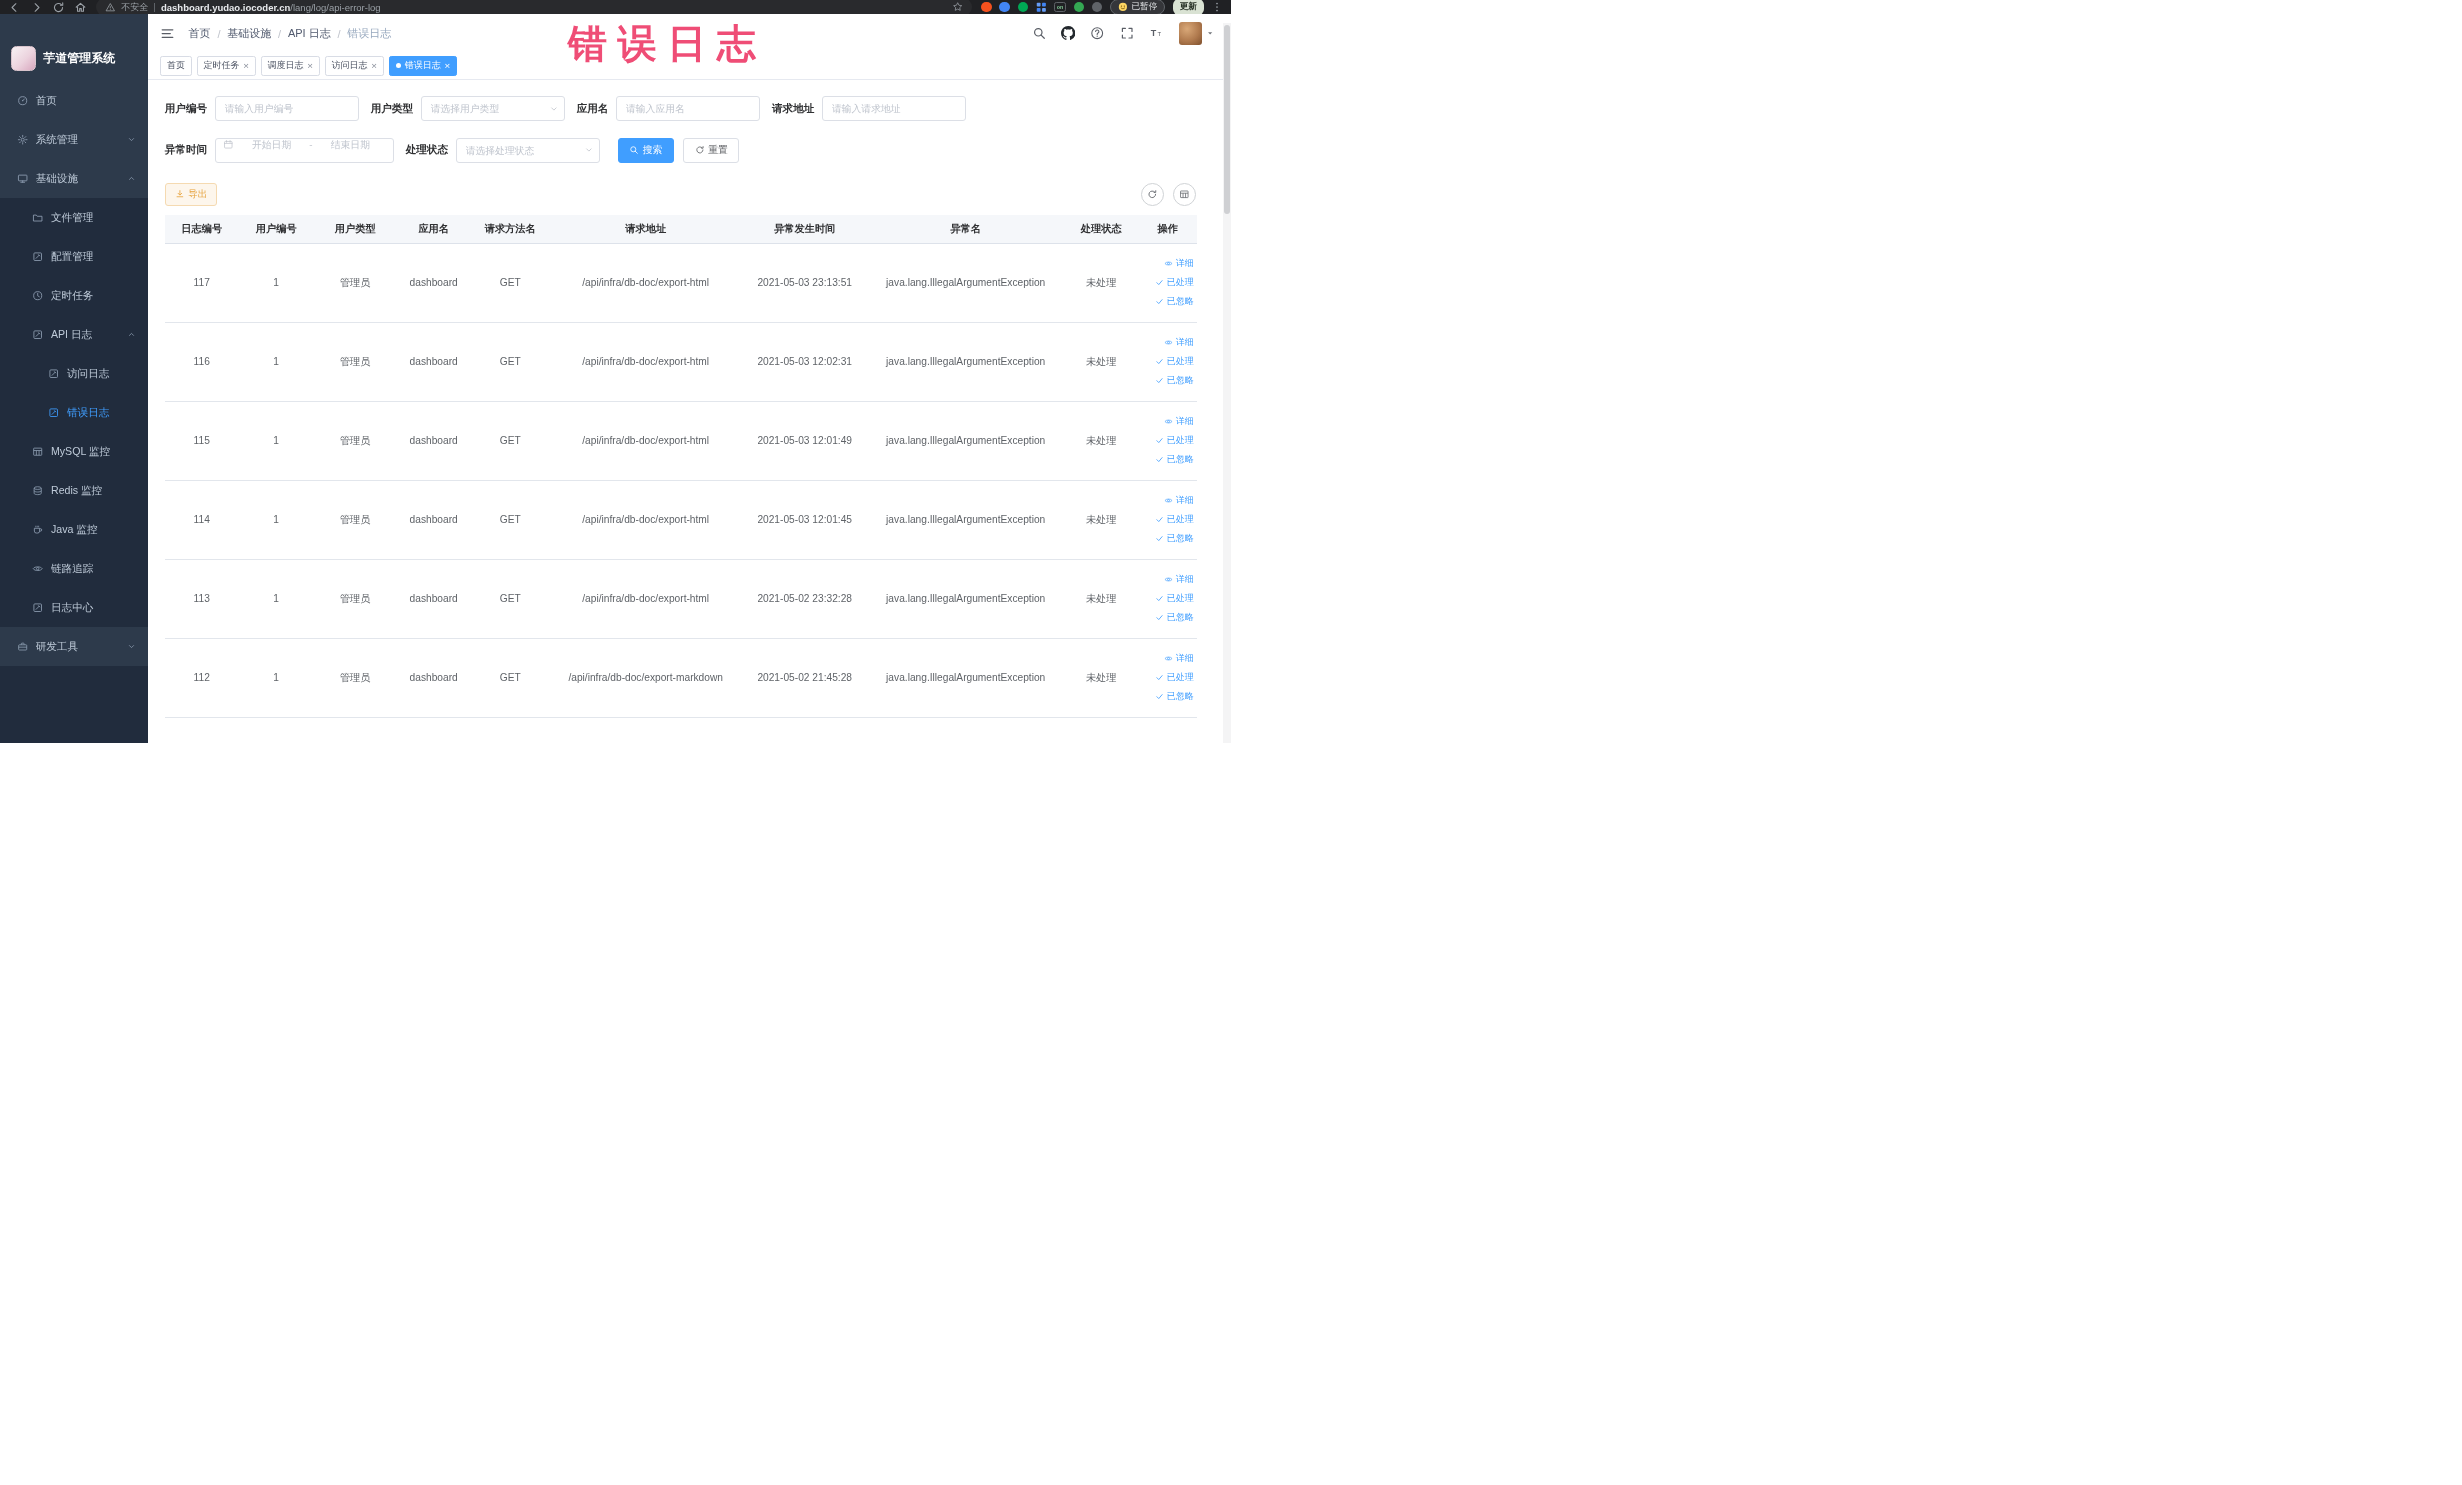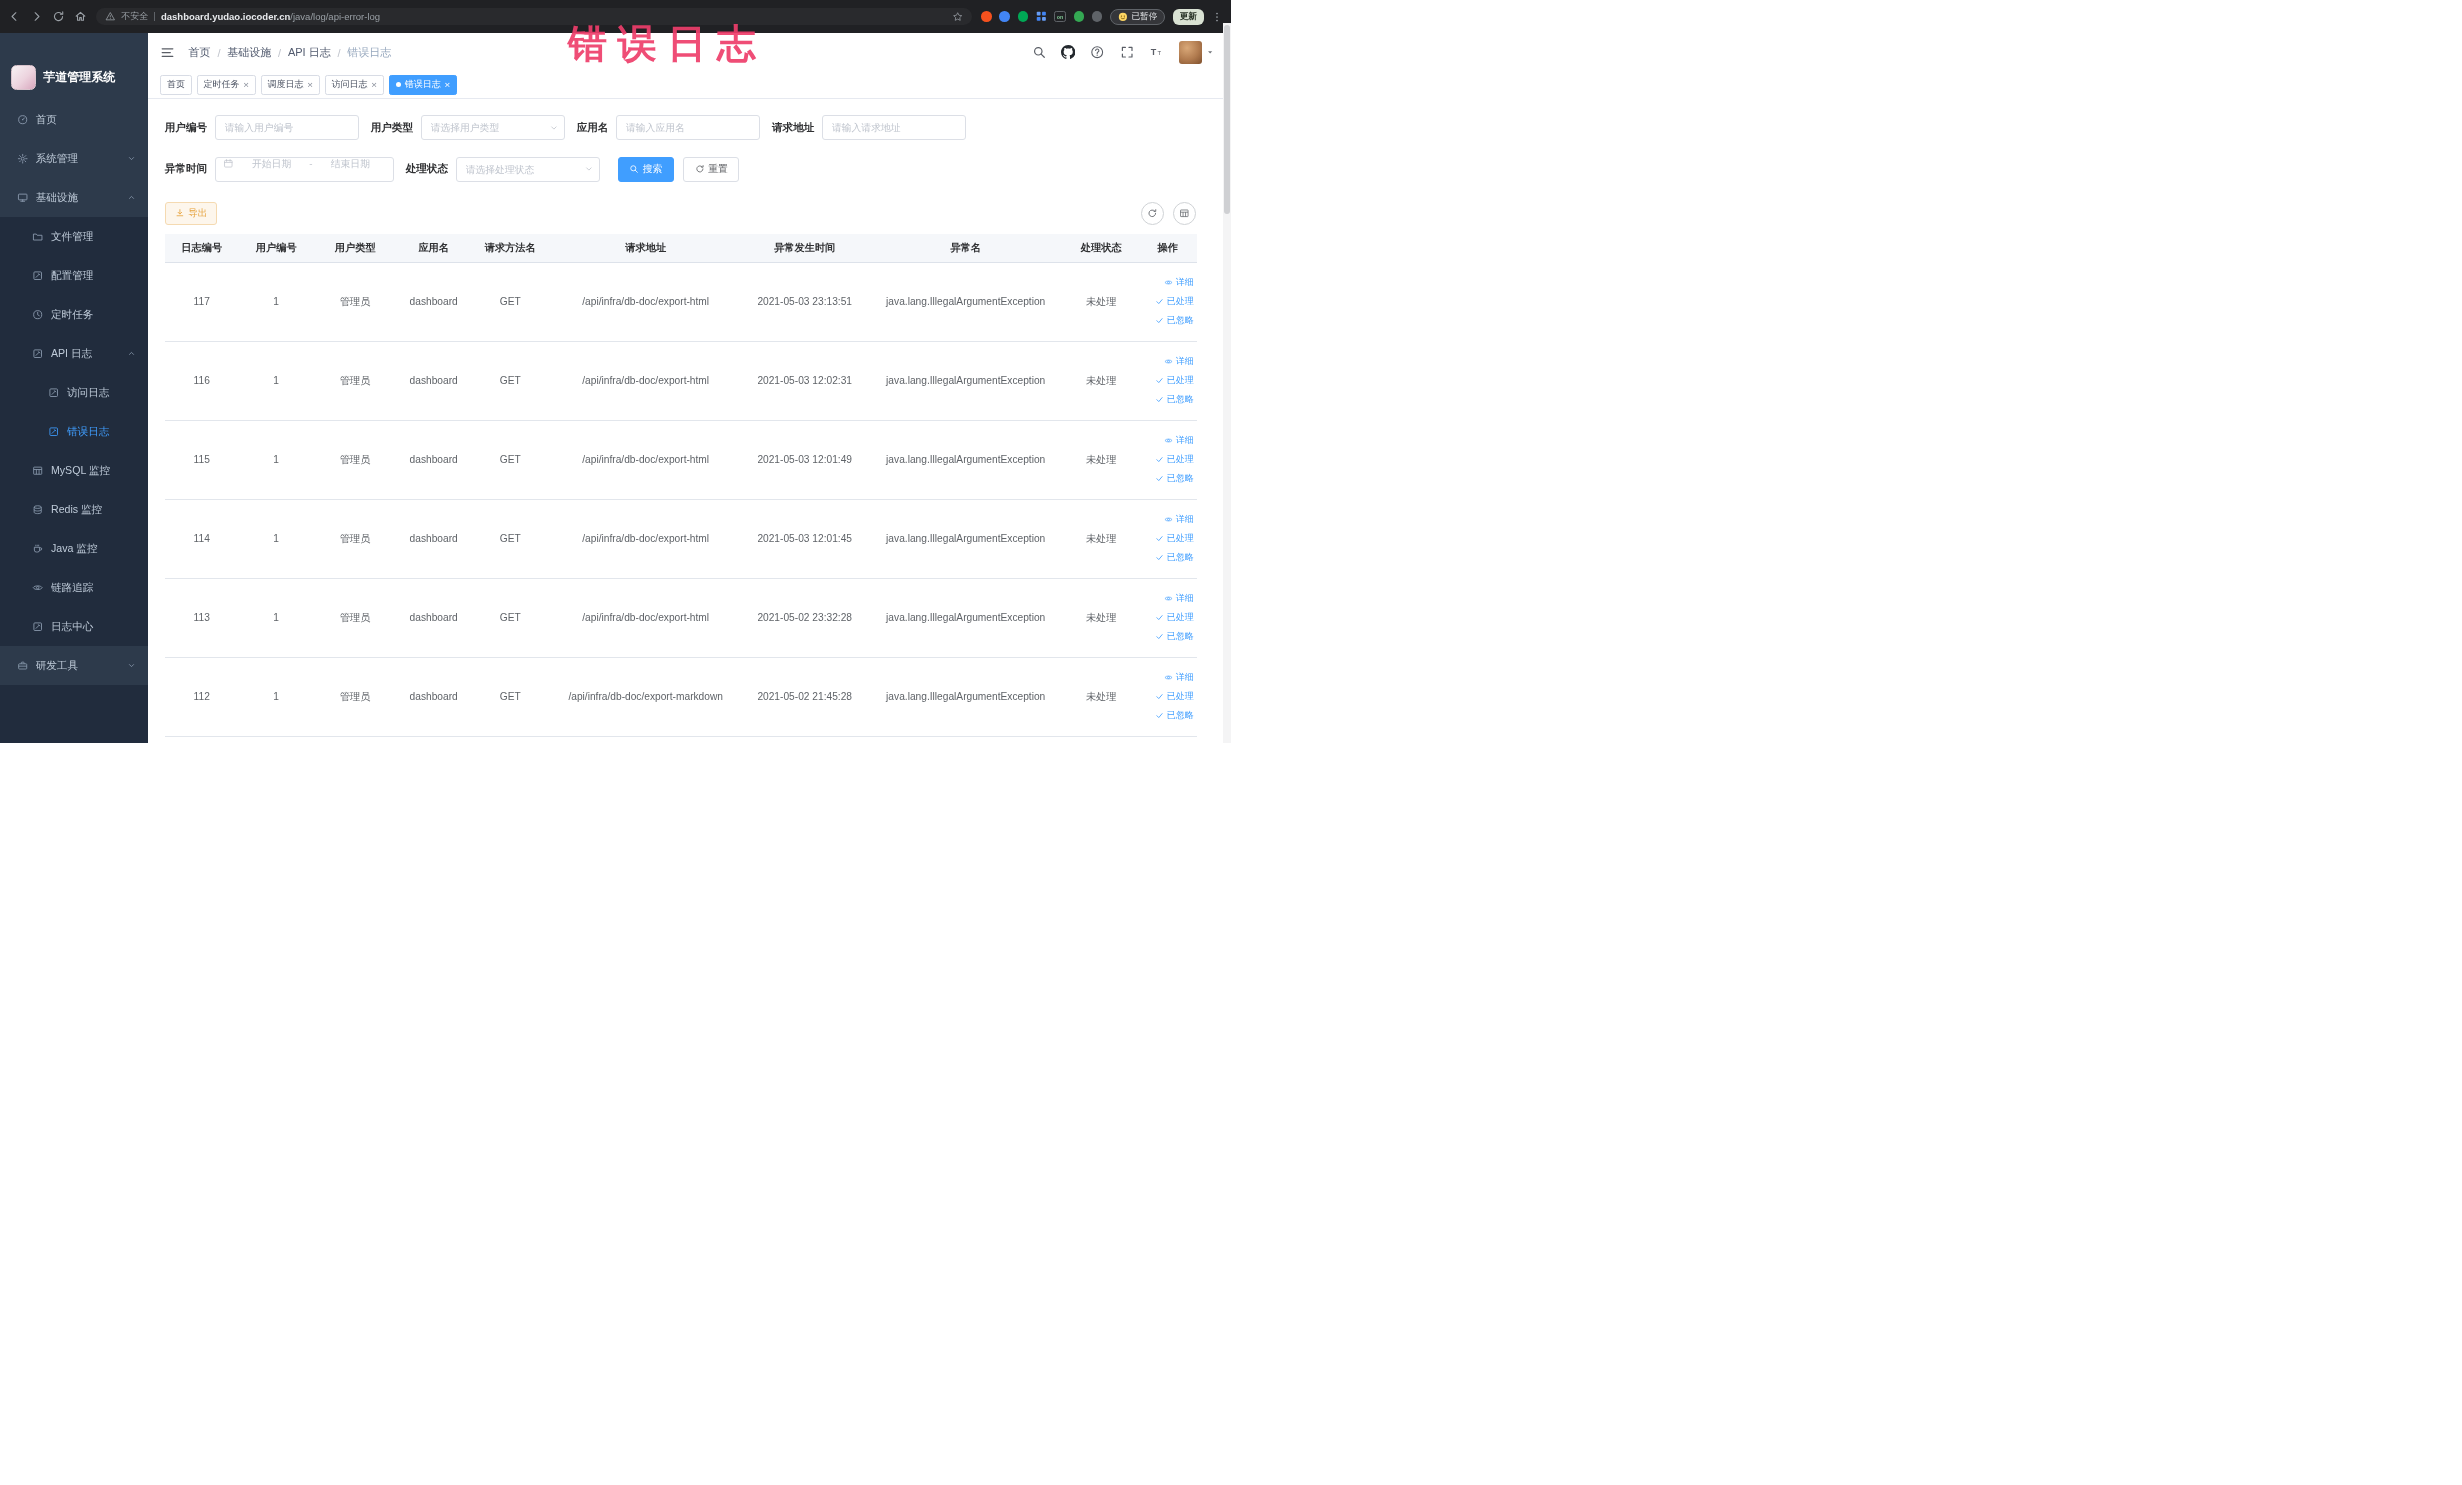--- a/index.html
+++ b/index.html
@@ -1,21 +1,21 @@
 <!DOCTYPE html>
 <html lang="zh" style="font-size:12px"><head>
 <meta charset="utf-8">
 <style>
   * { margin:0; padding:0; box-sizing:border-box; }
   html,body { width:1231px; height:743px; overflow:hidden;
     font-family:"Liberation Sans","DejaVu Sans",sans-serif; background:#fff; }
   .page { position:relative; width:1231px; height:743px; display:flex; flex-direction:column; }
 
   
-  .chrome { height:33px; background:#202124; display:flex; align-items:center; padding:0 7.6px; gap:9px; flex:0 0 auto; }
+  .chrome { height:14px; background:#202124; display:flex; align-items:center; padding:0 7.6px; gap:9px; flex:0 0 auto; }
   .chrome .navic { width:13px; height:13px; color:#9aa0a6; flex:0 0 auto; cursor:pointer; }
   .omnibox { flex:1; height:17.4px; background:#292a2d; border-radius:9px; display:flex; align-items:center; padding:0 9px; gap:6px; min-width:0; }
   .omnibox .warn { width:10.6px; height:10.6px; color:#9aa0a6; }
   .omnibox .sec { color:#9aa0a6; font-size:9px; white-space:nowrap; }
   .omnibox .div { width:0.8px; height:9px; background:#5f6368; }
   .omnibox .url { font-size:9.5px; white-space:nowrap; overflow:hidden; flex:1; }
   .omnibox .url .dom { color:#e8eaed; }
   .omnibox .url .path { color:#9aa0a6; }
   .omnibox .star { width:11.4px; height:11.4px; color:#9aa0a6; cursor:pointer; }
   .extrow { display:flex; align-items:center; gap:7.6px; flex:0 0 auto; }
@@ -252,21 +252,21 @@
       </svg>
     <svg class="navic" viewBox="0 0 17 17" width="13" height="13">
         <use href="#i-home"></use>
       </svg>
     <div class="omnibox">
       <svg class="warn" viewBox="0 0 14 14" width="10.6" height="10.6">
           <use href="#i-warning"></use>
         </svg>
       <span class="sec">不安全</span>
       <span class="div"></span>
-      <span class="url"><b class="dom">dashboard.yudao.iocoder.cn</b><span class="path">/java/log/api-error-log</span></span>
+      <span class="url"><b class="dom">dashboard.yudao.iocoder.cn</b><span class="path">/lang/log/api-error-log</span></span>
       <svg class="star" viewBox="0 0 15 15" width="11.4" height="11.4">
           <use href="#i-star"></use>
         </svg>
     </div>
     <div class="extrow">
       <span class="extc" style="background:#f4511e"></span>
       <span class="extc" style="background:#4285f4"></span>
       <span class="extc" style="background:#00a855"></span>
       <svg class="ext-grid" viewBox="0 0 14 14">
           <rect x="1" y="1" width="5" height="5" rx="1" fill="#669df6"></rect>

